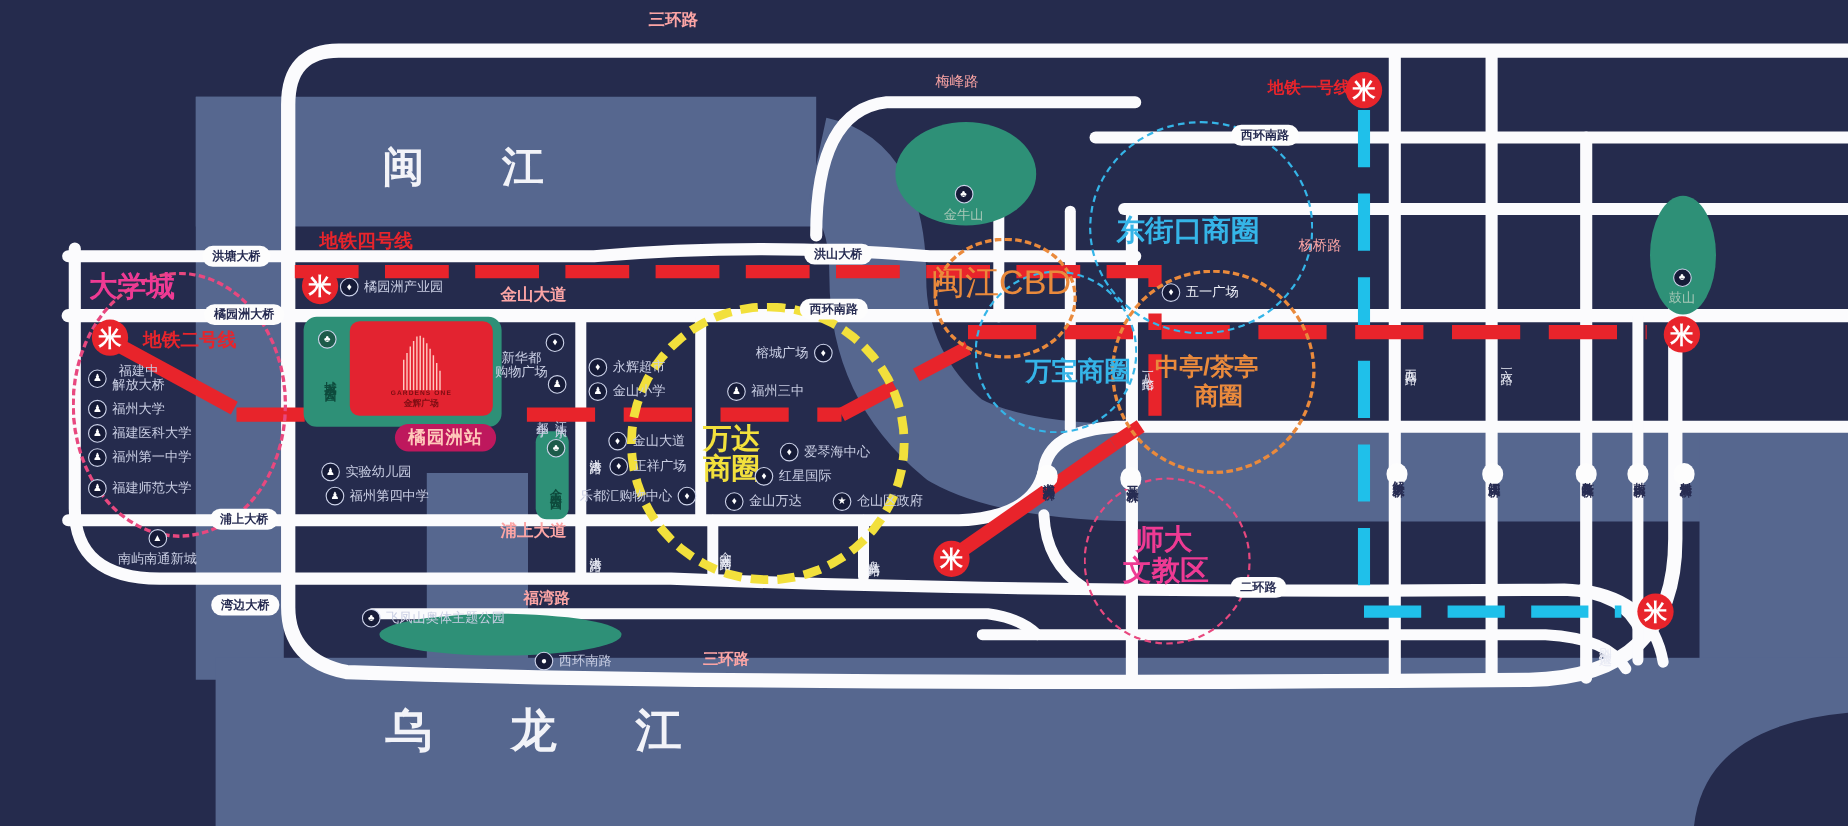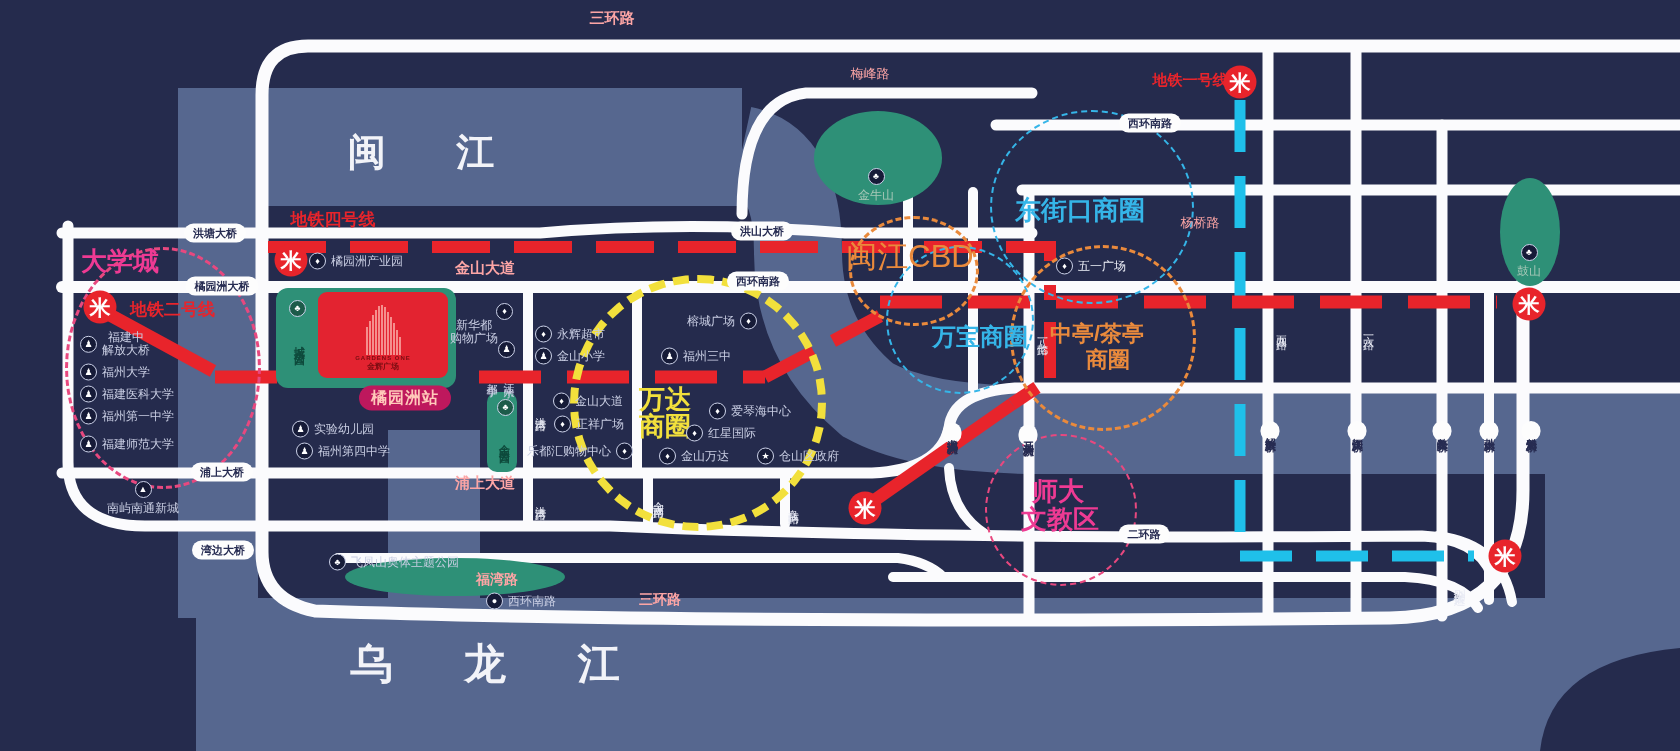--- a/index.html
+++ b/index.html
@@ -188,21 +188,21 @@
   <div class="pillv" style="left:952px;top:433px;">尤溪洲大桥</div>
   <div class="pillv" style="left:1028px;top:435px;">三县洲大桥</div>
   <div class="pillv" style="left:1270px;top:431px;">解放大桥</div>
   <div class="pillv" style="left:1357px;top:431px;">闽江大桥</div>
   <div class="pillv" style="left:1442px;top:431px;">鳌峰大桥</div>
   <div class="pillv" style="left:1489px;top:431px;">鼓山大桥</div>
   <div class="pillv" style="left:1531px;top:431px;">魁浦大桥</div>
 
   <div class="lbl" style="left:485px;top:268px;font-size:15px;font-weight:bold;">金山大道</div>
   <div class="lbl" style="left:485px;top:483px;font-size:15px;font-weight:bold;">浦上大道</div>
-  <div class="lbl" style="left:497px;top:544px;font-size:14px;font-weight:bold;margin-top:36px;">福湾路</div>
+  <div class="lbl" style="left:497px;top:544px;font-size:14px;font-weight:bold;">福湾路</div>
   <div class="lbl" style="left:870px;top:74px;font-size:13px;">梅峰路</div>
   <div class="lbl" style="left:1200px;top:223px;font-size:13px;">杨桥路</div>
 
   <div class="vtext" style="left:1042px;top:334px;">八一七路</div>
   <div class="vtext" style="left:1281px;top:330px;">五四路</div>
   <div class="vtext" style="left:1368px;top:330px;">六一路</div>
   <div class="vtext" style="left:540px;top:411px;">洪湾路</div>
   <div class="vtext" style="left:540px;top:500px;">洪湾路</div>
   <div class="vtext" style="left:658px;top:497px;">金洲南路</div>
   <div class="vtext" style="left:793px;top:504px;">盘屿路</div>

